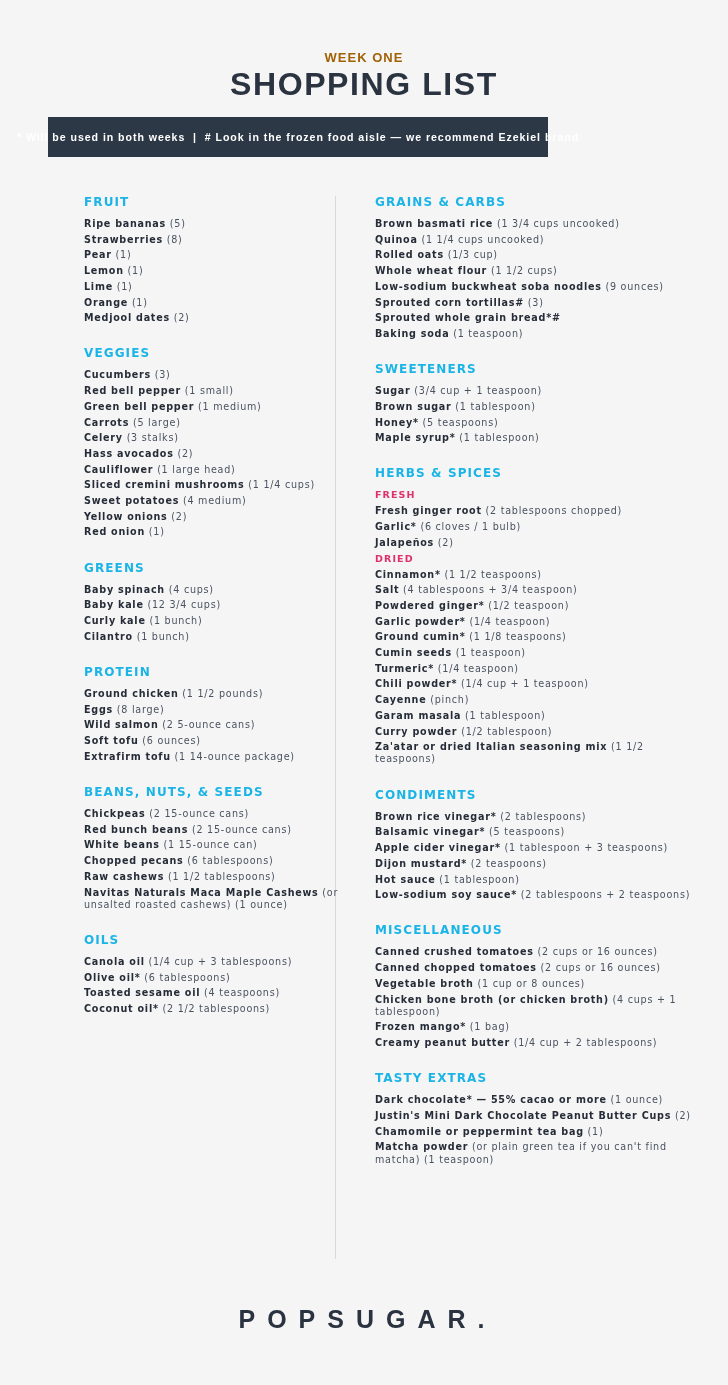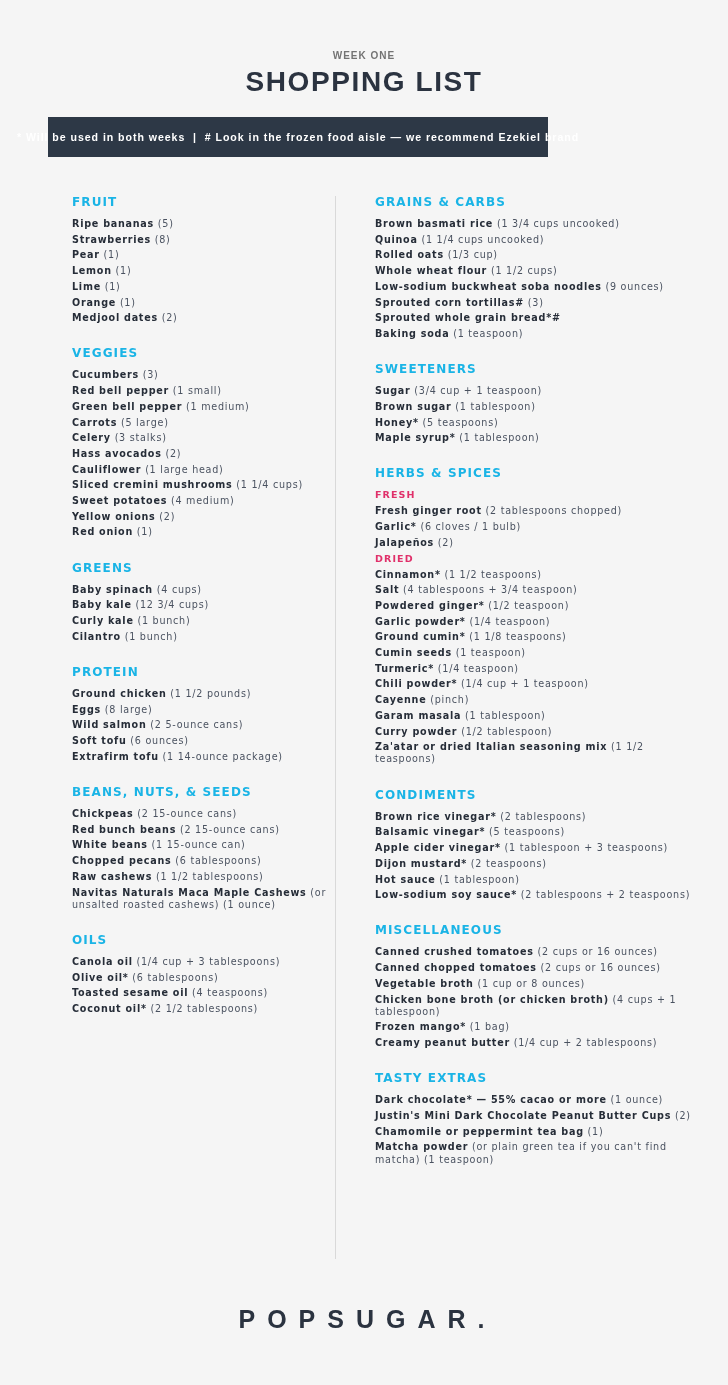--- a/index.html
+++ b/index.html
@@ -2,42 +2,42 @@
 <html><head>
 <meta charset="utf-8">
 <style>
   * { margin: 0; padding: 0; box-sizing: border-box; }
   html, body { width: 728px; height: 1385px; background: #f5f5f5; overflow: hidden; }
   body { font-family: "DejaVu Sans", sans-serif; color: #2b3340; position: relative; }
 
   .eyebrow {
     position: absolute; top: 50px; left: 0; width: 728px; text-align: center;
     font-family: "Liberation Sans", sans-serif; font-weight: bold;
-    font-size: 10px; letter-spacing: 1px; color: #737373;
+    font-size: 13px; letter-spacing: 1px; color: #a16207;
   }
   .title {
     position: absolute; top: 66px; left: 0; width: 728px; text-align: center;
     font-family: "Liberation Sans", sans-serif; font-weight: bold;
-    font-size: 28px; letter-spacing: 1.6px; color: #2b3340;
+    font-size: 32px; letter-spacing: 1.6px; color: #2b3340;
   }
   .notebar {
     position: absolute; top: 117px; left: 48px; width: 500px; height: 40px;
     background: #2d3846; color: #ffffff;
     display: flex; align-items: center; justify-content: center;
     font-family: "Liberation Sans", sans-serif; font-weight: bold;
     font-size: 10.6px; letter-spacing: 0.95px; white-space: pre;
   }
 
   .divider {
     position: absolute; left: 335px; top: 196px; width: 1px; height: 1063px;
     background: #d9d9d9;
   }
 
   .col { position: absolute; top: 195px; }
-  .col-left { left: 72px; width: 255px; }
+  .col-left { left: 84px; width: 255px; }
   .col-right { left: 375px; width: 320px; }
 
   .section { margin-bottom: 22px; }
   .section-title {
     font-family: "DejaVu Sans", sans-serif; font-weight: bold;
     font-size: 12px; letter-spacing: 1.1px; color: #1ab4e6;
     line-height: 14px; margin-bottom: 9px;
   }
   .sub-title {
     font-family: "DejaVu Sans", sans-serif; font-weight: bold;

